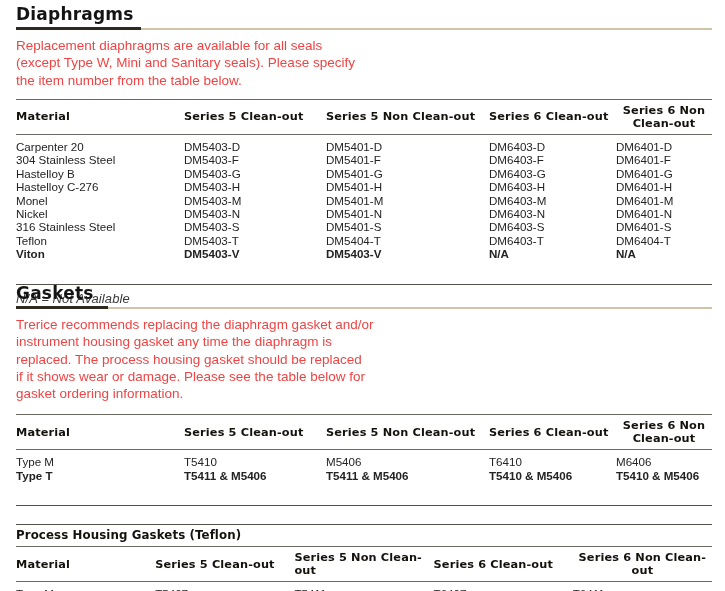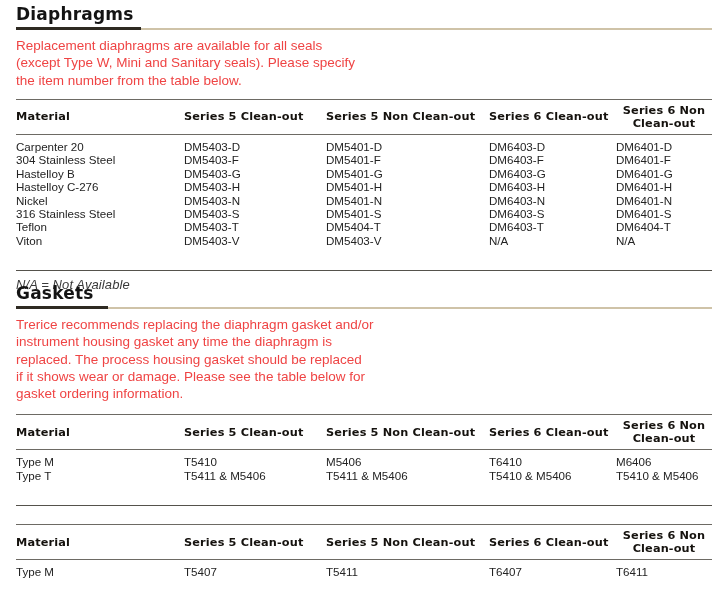--- a/index.html
+++ b/index.html
@@ -101,21 +101,21 @@
   }
   .data-row td {
     font-family: "Liberation Sans", sans-serif;
     font-weight: normal;
     font-size: 11.6px;
     color: #232323;
     padding: 0;
     line-height: 13.4px;
   }
   .data-row.first td { padding-top: 5px; margin-top: 14px; }
-  .data-row.last td  { padding-bottom: 23px; }
+  .data-row.last td  { padding-bottom: 23px; font-weight: bold; }
   .tbl .closing td {
     border-top: 1.5px solid #55524c;
     height: 0; font-size: 0; line-height: 0;
   }
 
   .col1 { width: 168px; }
   .col2 { width: 142px; }
   .col3 { width: 163px; }
   .col4 { width: 127px; }
   .col5 { width: 96px; text-align: center; }
@@ -178,20 +178,27 @@
           <td>DM6401-G</td>
         </tr>
         <tr class="data-row">
           <td>Hastelloy C-276</td>
           <td>DM5403-H</td>
           <td>DM5401-H</td>
           <td>DM6403-H</td>
           <td>DM6401-H</td>
         </tr>
         <tr class="data-row">
+          <td>Monel</td>
+          <td>DM5403-M</td>
+          <td>DM5401-M</td>
+          <td>DM6403-M</td>
+          <td>DM6401-M</td>
+        </tr>
+        <tr class="data-row">
           <td>Nickel</td>
           <td>DM5403-N</td>
           <td>DM5401-N</td>
           <td>DM6403-N</td>
           <td>DM6401-N</td>
         </tr>
         <tr class="data-row">
           <td>316 Stainless Steel</td>
           <td>DM5403-S</td>
           <td>DM5401-S</td>
@@ -259,20 +266,23 @@
           <td>T5410 &amp; M5406</td>
         </tr>
         <tr class="closing">
           <td colspan="5"></td>
         </tr>
       </tbody>
     </table>
 
     <table class="tbl" style="margin-top:16px;">
       <tbody>
+        <tr class="cap-row has-top has-bot">
+          <td colspan="5">Process Housing Gaskets (Teflon)</td>
+        </tr>
         <tr class="hdr-row" style="border-top:none;">
           <td class="col1">Material</td>
           <td class="col2">Series 5 Clean-out</td>
           <td class="col3">Series 5 Non Clean-out</td>
           <td class="col4">Series 6 Clean-out</td>
           <td class="col5">Series 6 Non Clean-out</td>
         </tr>
         <tr class="data-row first">
           <td>Type M</td>
           <td>T5407</td>

